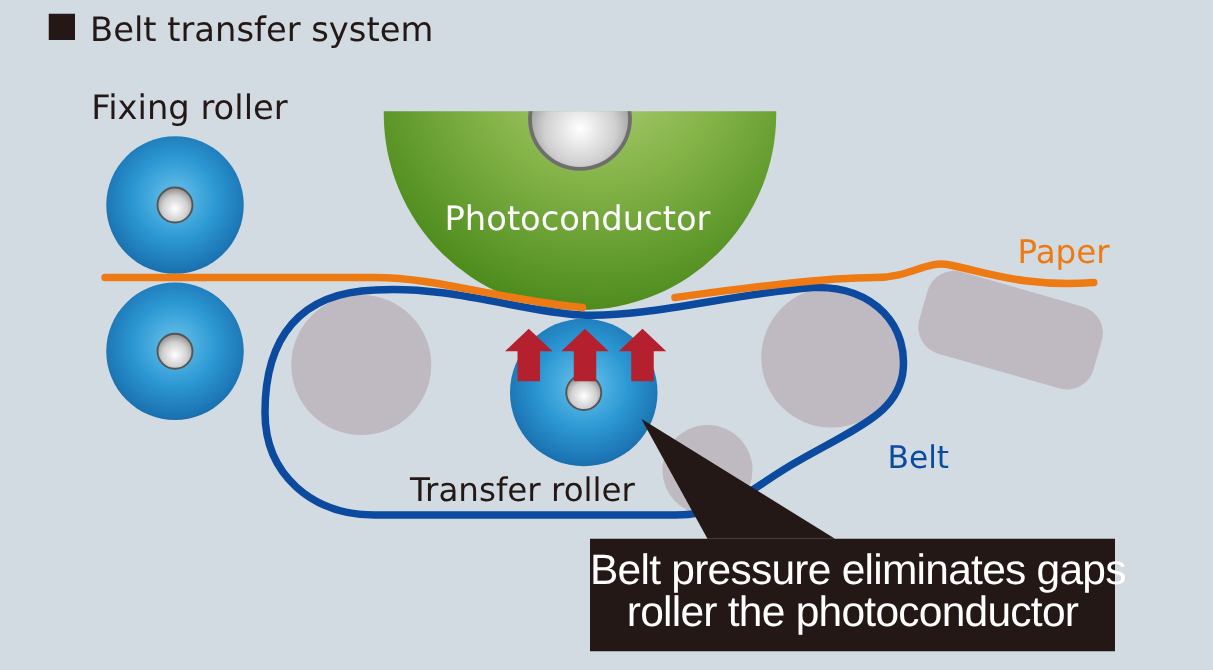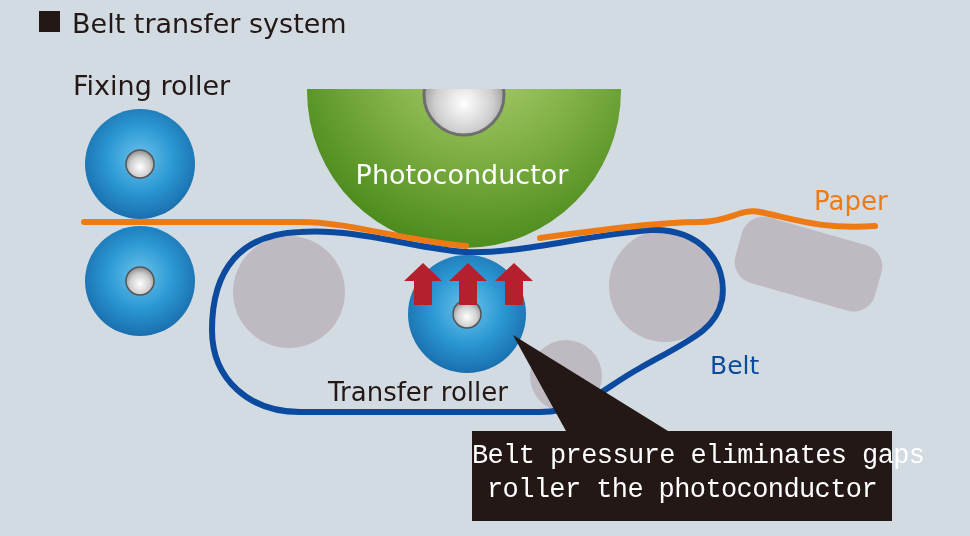--- a/index.html
+++ b/index.html
@@ -1,19 +1,19 @@
 <!DOCTYPE html>
 <html><head>
   <meta charset="utf-8">
   <style>
     html, body { margin: 0; padding: 0; }
     body { width: 970px; height: 536px; background: #d3dbe2; overflow: hidden; position: relative; font-family: "DejaVu Sans", sans-serif; }
     #diagram { position: absolute; left: 0; top: 0; }
     .lbl { font-family: "DejaVu Sans", sans-serif; }
-    .callout-text { position: absolute; left: 472px; top: 431px; width: 420px; height: 90px; color: #ffffff; font-size: 27px; line-height: 34px; text-align: center; font-family: Liberation Mono, monospace; letter-spacing: -0.6px; padding-top: 8px; box-sizing: border-box; }
+    .callout-text { position: absolute; left: 472px; top: 431px; width: 420px; height: 90px; color: #ffffff; font-size: 34px; line-height: 34px; text-align: center; font-family: Liberation Sans, sans-serif; letter-spacing: -0.6px; padding-top: 8px; box-sizing: border-box; }
     .callout-text div { white-space: nowrap; }
   </style>
 </head>
 <body>
 
 <svg id="diagram" width="970" height="536" viewBox="0 0 970 536">
   <defs>
     <radialGradient id="gBlue" cx="0.5" cy="0.45" r="0.55">
       <stop offset="0" stop-color="#6cc3ec"></stop>
       <stop offset="0.55" stop-color="#2b98d3"></stop>

